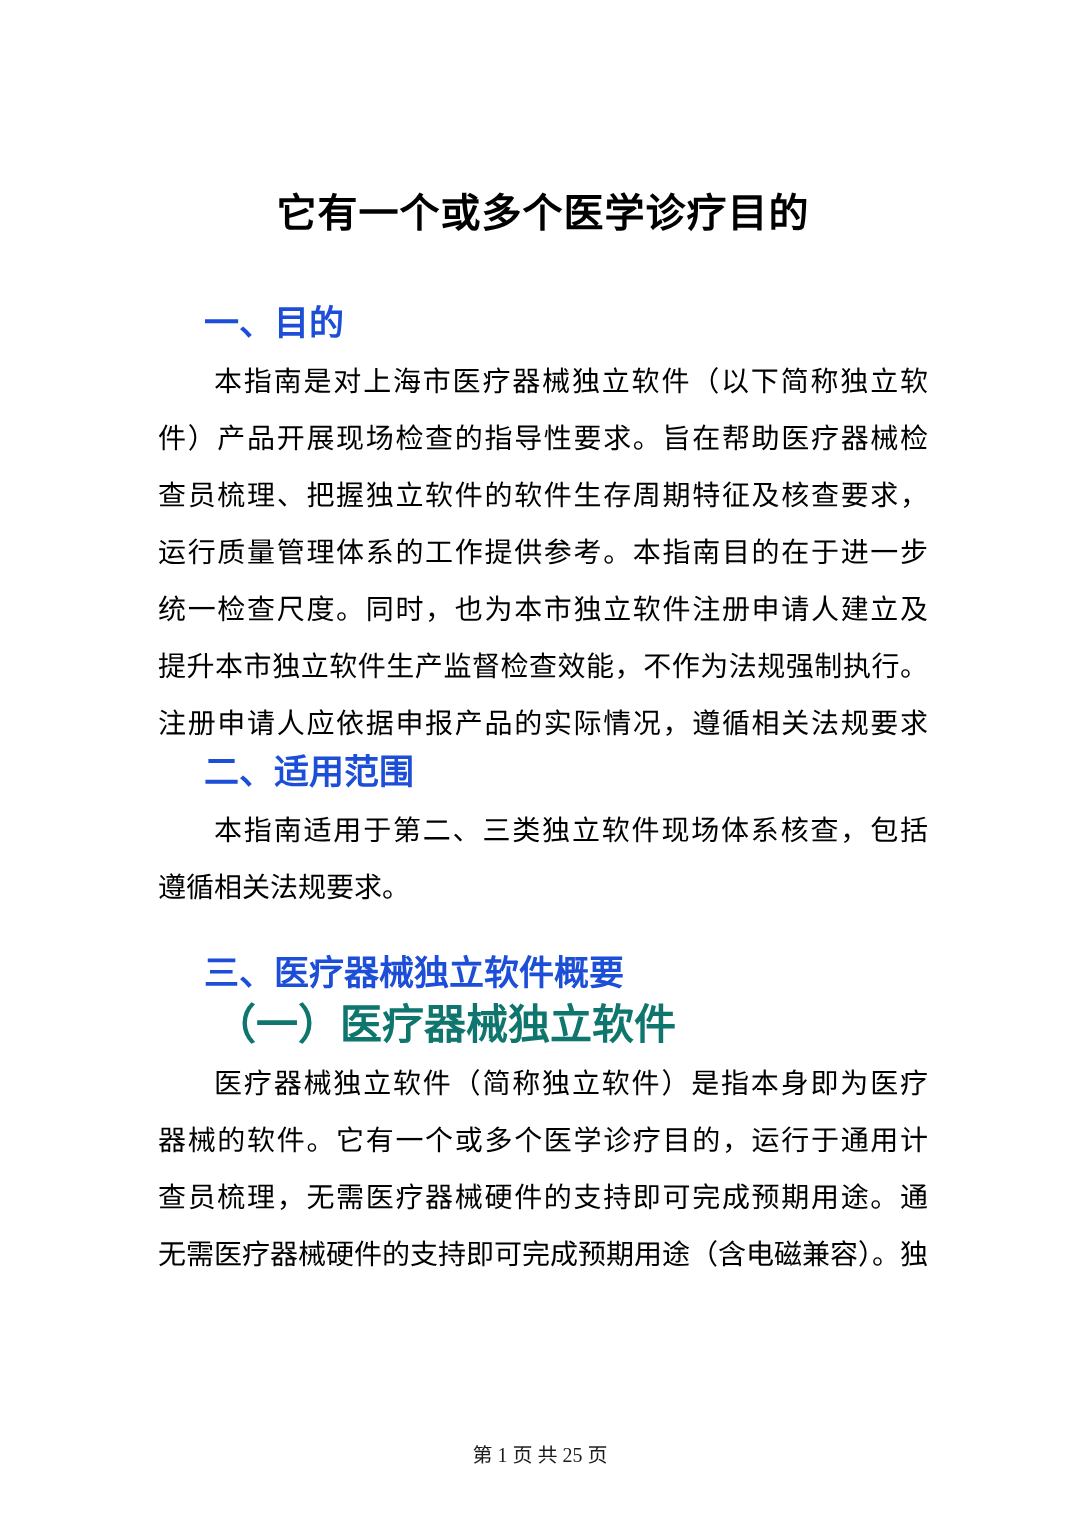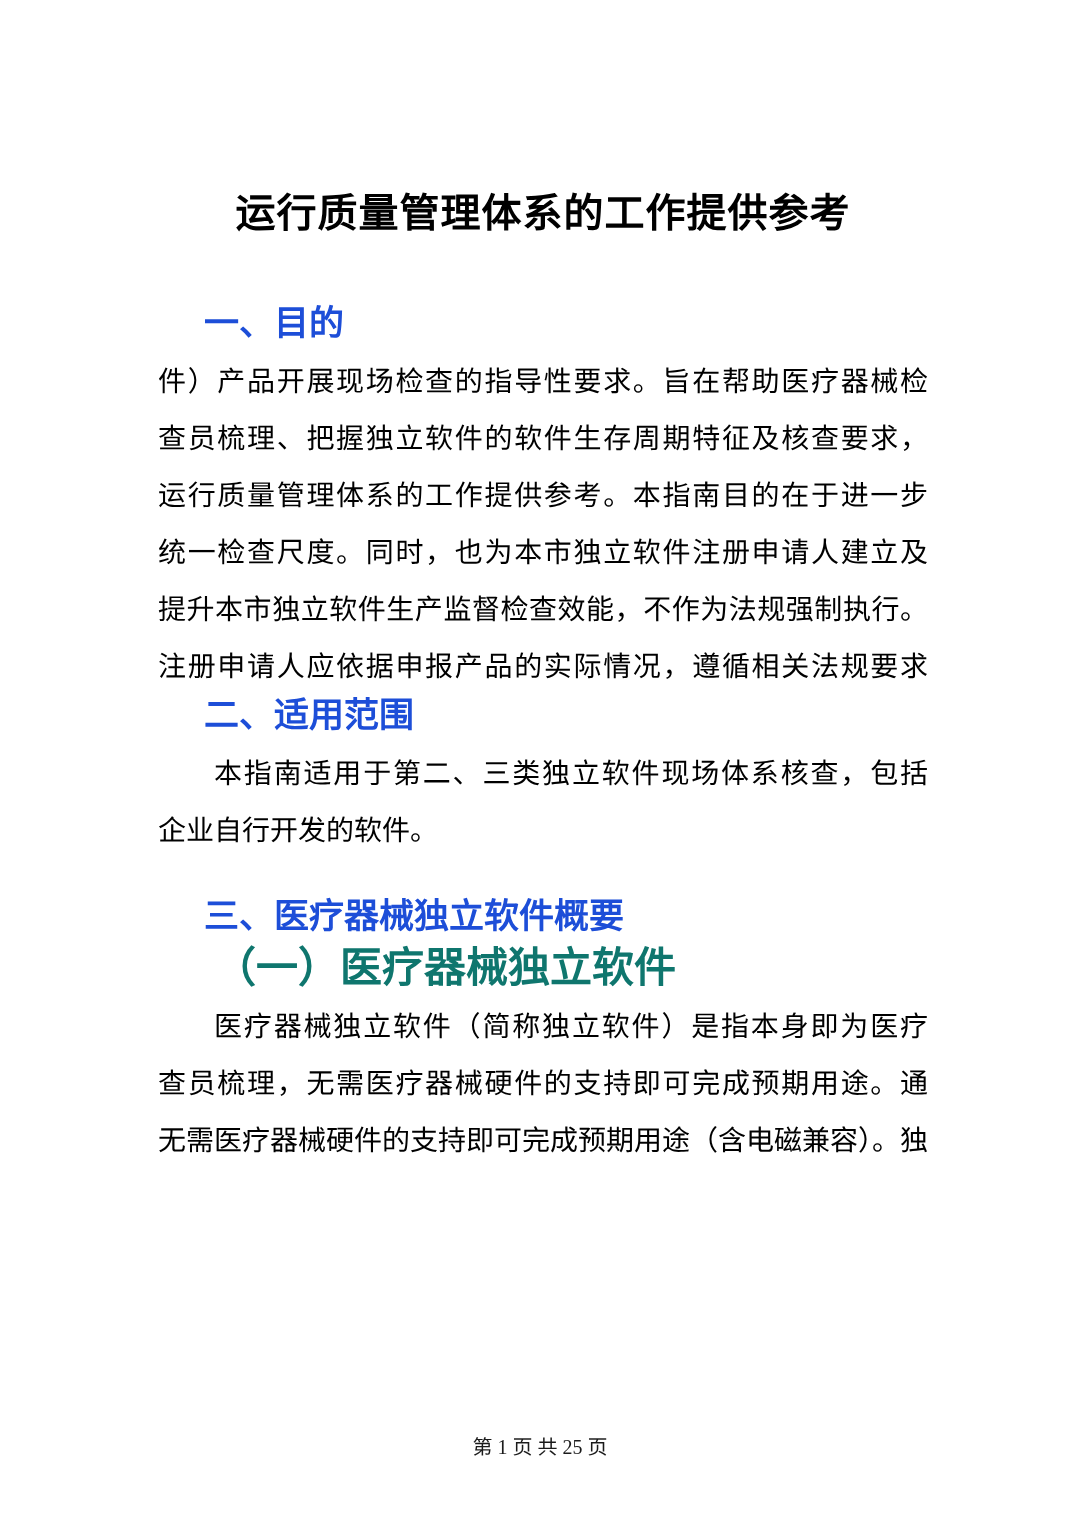--- a/index.html
+++ b/index.html
@@ -63,60 +63,62 @@
   .line.first {
     text-indent: 2em;
   }
   .line.last {
     text-align-last: left;
   }
   .page-footer {
     position: absolute;
     left: 0;
     right: 0;
-    bottom: 68px;
+    bottom: 60px;
     text-align: center;
     font-size: 20px;
     line-height: 24px;
     font-family: "Liberation Serif", serif;
     color: #1a1a1a;
   }
 </style>
 </head>
 <body>
 
 <div class="page">
 
-  <h1 class="doc-title">运行质量管理体系的工作提供参考</h1>
+  <h1 class="doc-title">它有一个或多个医学诊疗目的</h1>
 
   <section>
     <h2 class="sec-heading h1-gap">一、目的</h2>
     <div class="para">
+      <div class="line first">本指南是对上海市医疗器械独立软件（以下简称独立软</div>
       <div class="line">件）产品开展现场检查的指导性要求。旨在帮助医疗器械检</div>
       <div class="line">查员梳理、把握独立软件的软件生存周期特征及核查要求，</div>
       <div class="line">运行质量管理体系的工作提供参考。本指南目的在于进一步</div>
       <div class="line">统一检查尺度。同时，也为本市独立软件注册申请人建立及</div>
       <div class="line">提升本市独立软件生产监督检查效能，不作为法规强制执行。</div>
       <div class="line">注册申请人应依据申报产品的实际情况，遵循相关法规要求</div>
     </div>
   </section>
 
   <section>
     <h2 class="sec-heading h2-gap">二、适用范围</h2>
     <div class="para">
       <div class="line first">本指南适用于第二、三类独立软件现场体系核查，包括</div>
-      <div class="line last">企业自行开发的软件。</div>
+      <div class="line last">遵循相关法规要求。</div>
     </div>
   </section>
 
   <section>
     <h2 class="sec-heading h3-gap">三、医疗器械独立软件概要</h2>
     <h3 class="sub-heading">（一）医疗器械独立软件</h3>
     <div class="para">
       <div class="line first">医疗器械独立软件（简称独立软件）是指本身即为医疗</div>
+      <div class="line">器械的软件。它有一个或多个医学诊疗目的，运行于通用计</div>
       <div class="line">查员梳理，无需医疗器械硬件的支持即可完成预期用途。通</div>
       <div class="line">无需医疗器械硬件的支持即可完成预期用途（含电磁兼容）。独</div>
     </div>
   </section>
 
   <footer class="page-footer">
     <span>第 1 页 共 25 页</span>
   </footer>
 
 </div>

